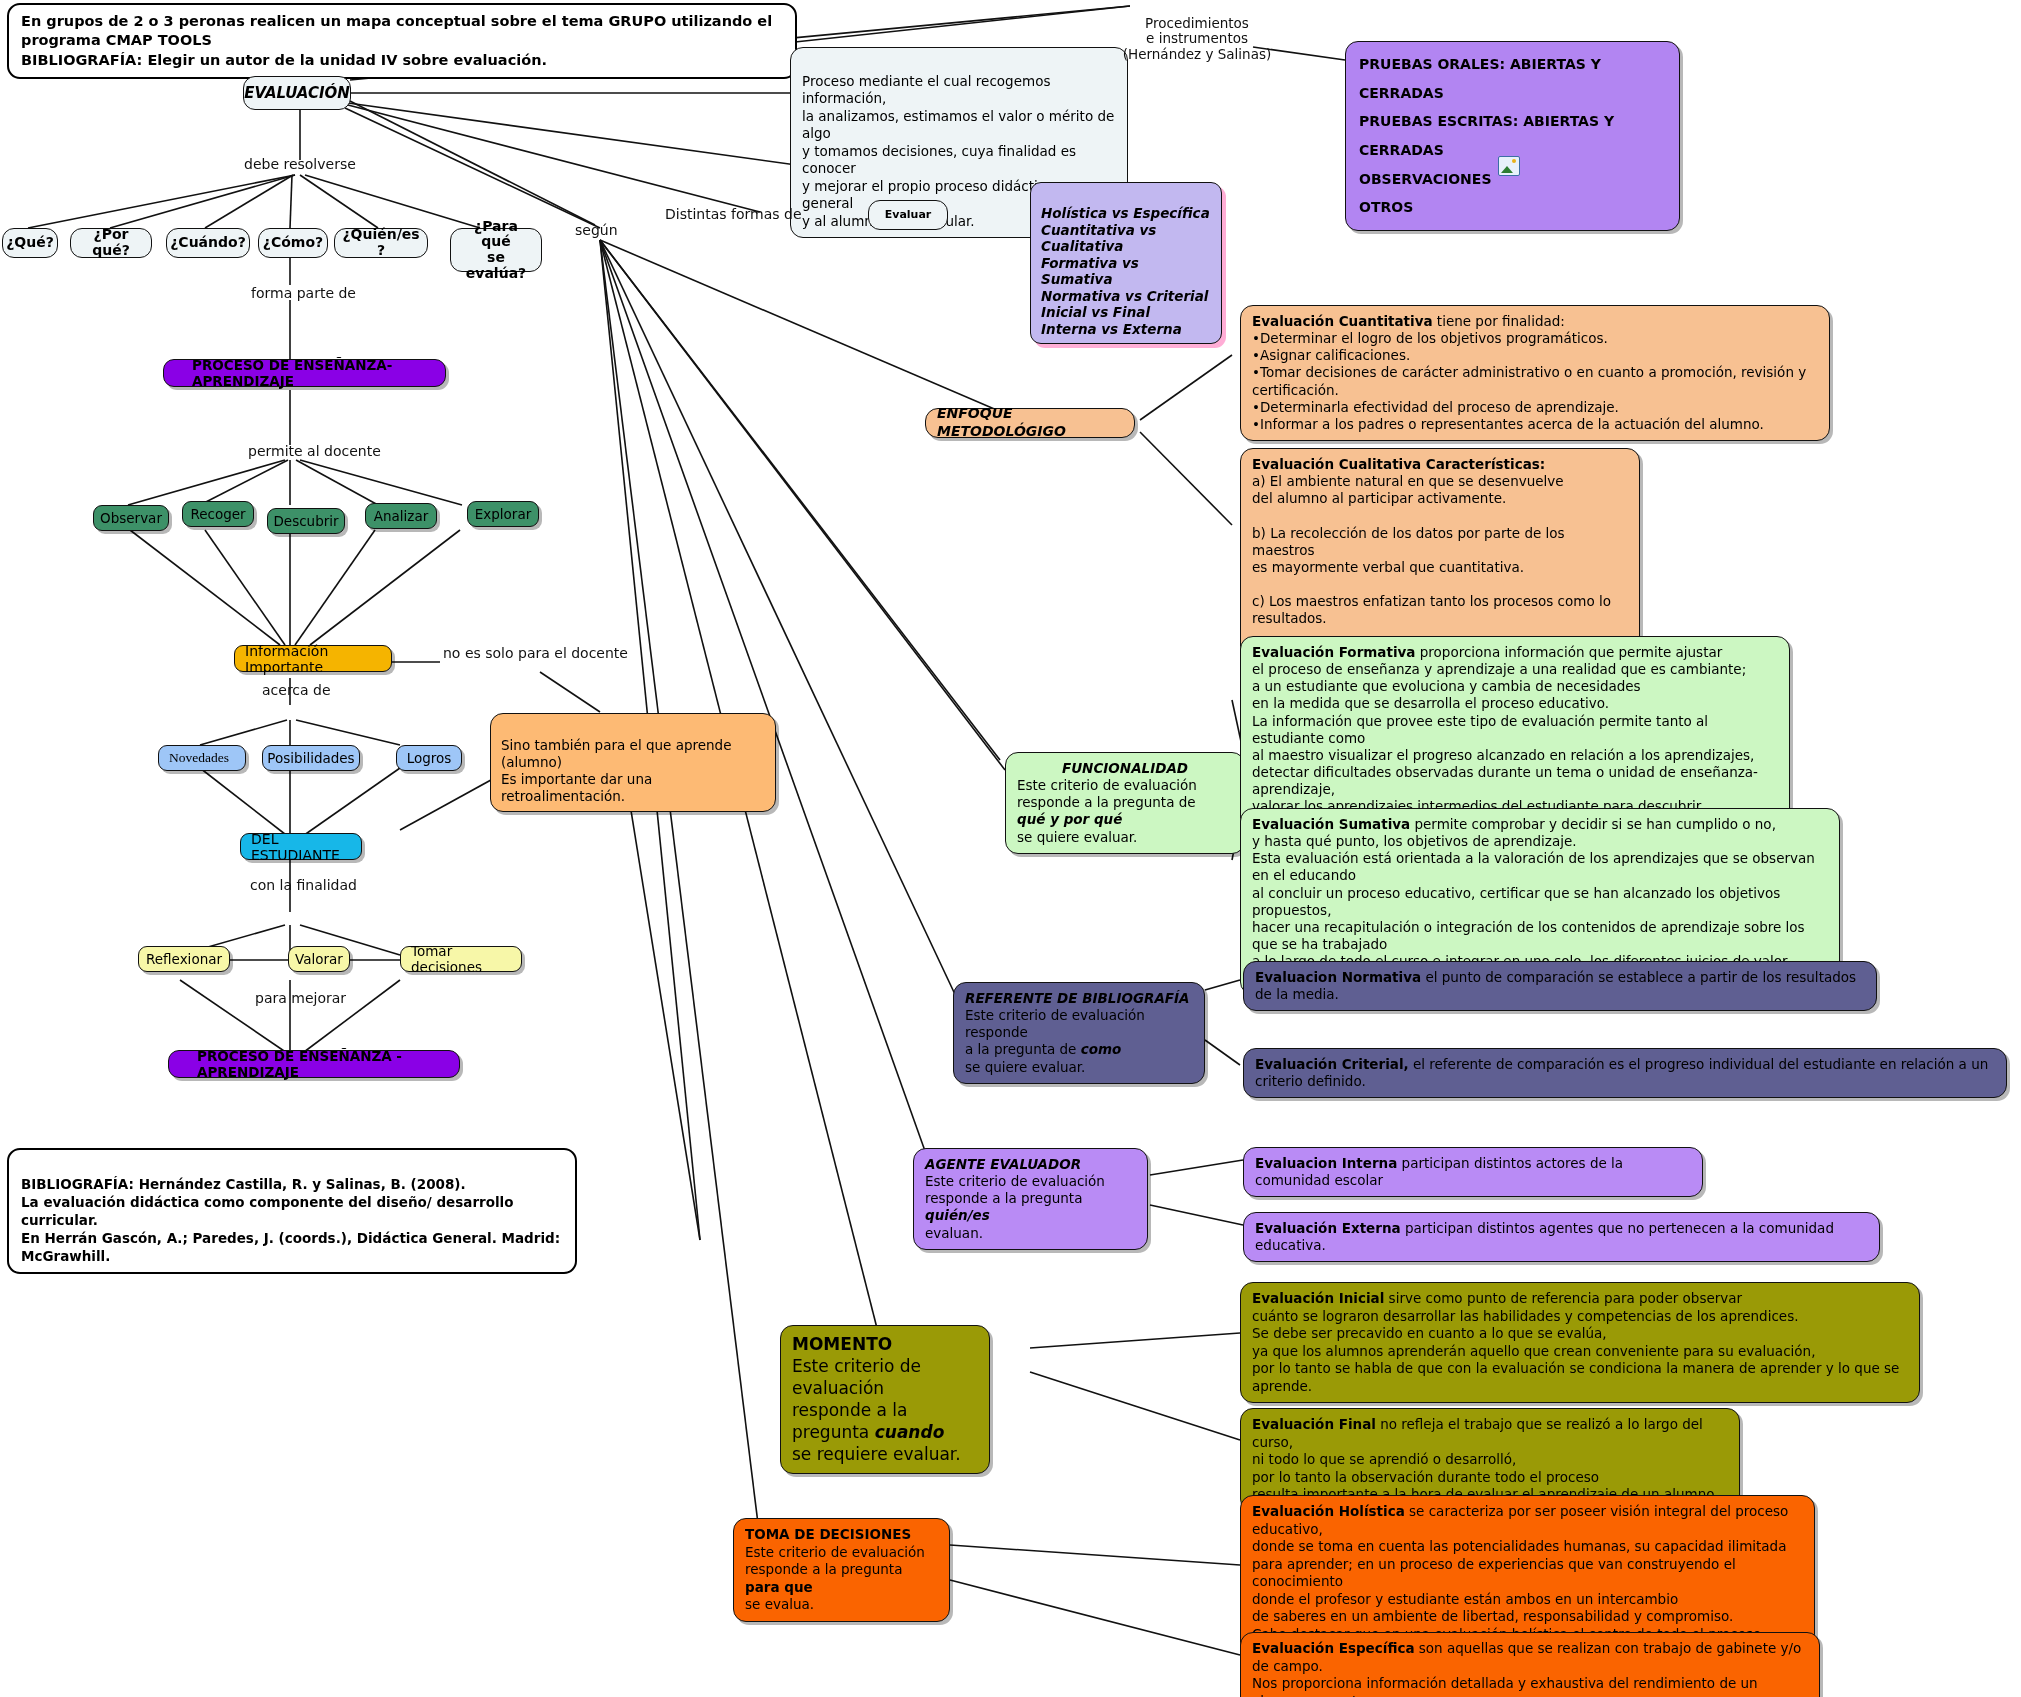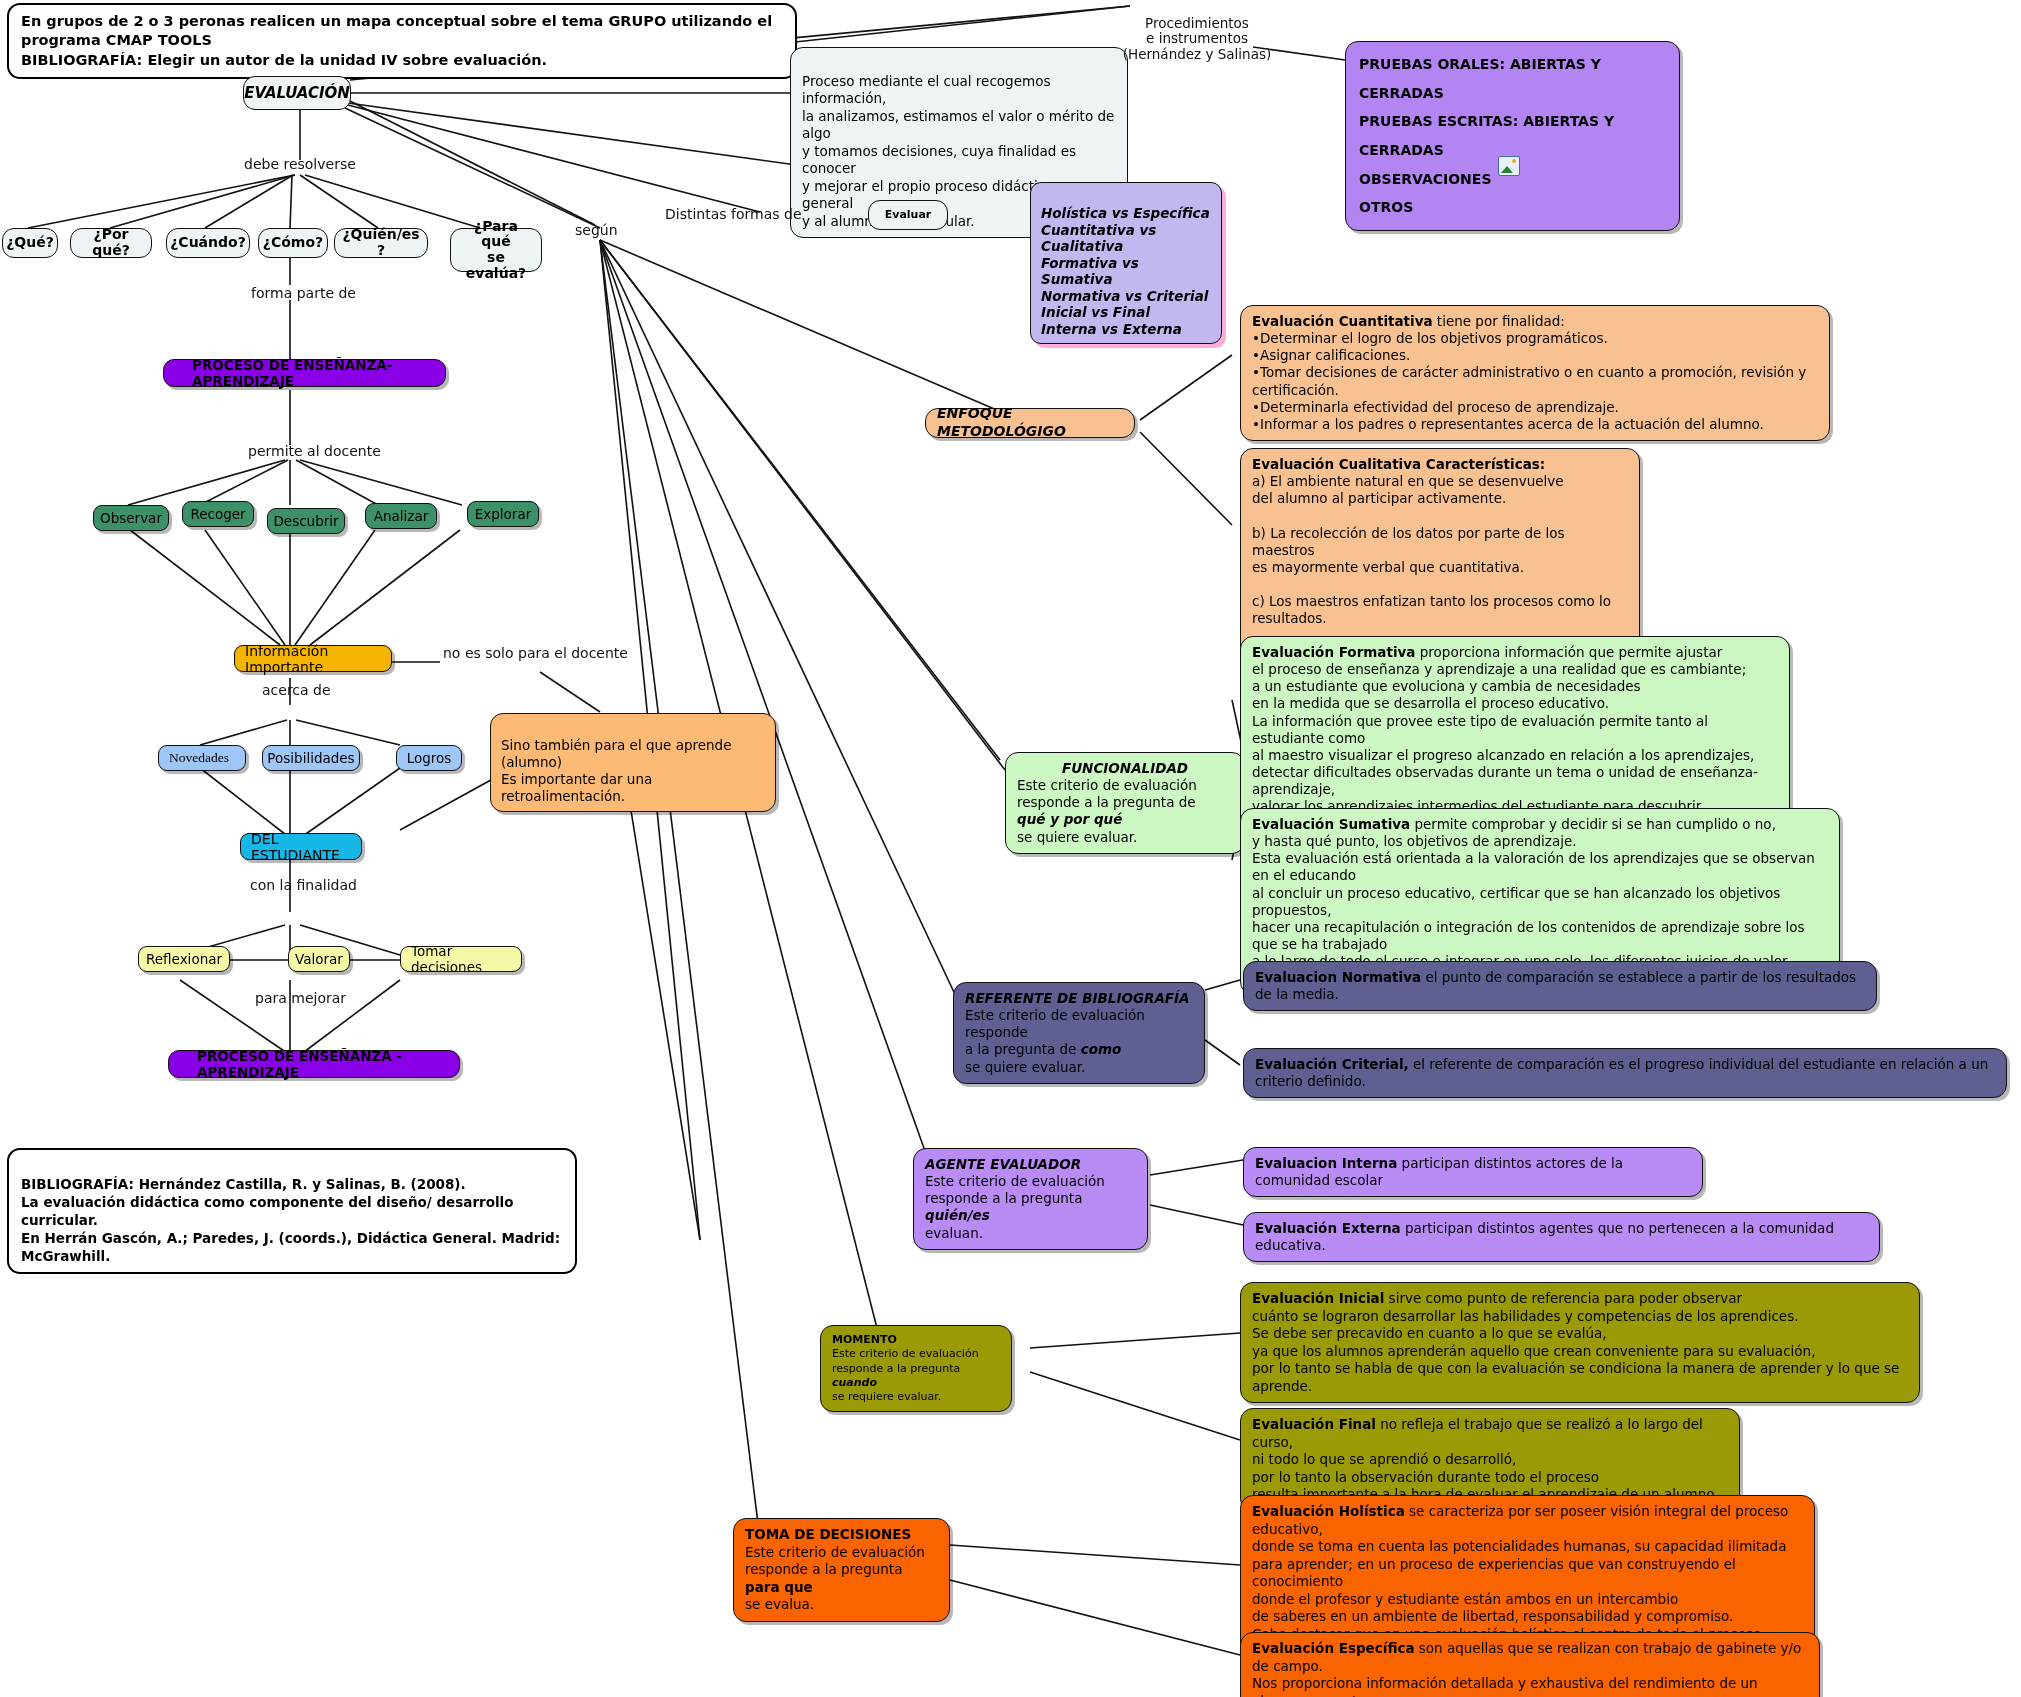--- a/index.html
+++ b/index.html
@@ -342,21 +342,21 @@
     <div>se quiere evaluar.</div>
   </div>
 
   <div class="node b-lilac shadow" style="left:913px;top:1148px;width:235px;font-size:13.5px;">
     <div class="bd ital">AGENTE EVALUADOR</div>
     <div>Este criterio de evaluación</div>
     <div><span>responde a la pregunta </span><span class="bd ital">quién/es</span></div>
     <div>evaluan.</div>
   </div>
 
-  <div class="node b-olive shadow" style="left:820px;top:1325px;width:192px;font-size:11px;">
+  <div class="node b-olive shadow" style="left:780px;top:1325px;width:210px;font-size:17px;">
     <div class="bd">MOMENTO</div>
     <div>Este criterio de evaluación</div>
     <div><span>responde a la pregunta </span><span class="bd ital">cuando</span></div>
     <div>se requiere evaluar.</div>
   </div>
 
   <div class="node b-orange shadow" style="left:733px;top:1518px;width:217px;font-size:13.5px;">
     <div class="bd">TOMA DE DECISIONES</div>
     <div>Este criterio de evaluación</div>
     <div><span>responde a la pregunta </span><span class="bd">para que</span></div>

